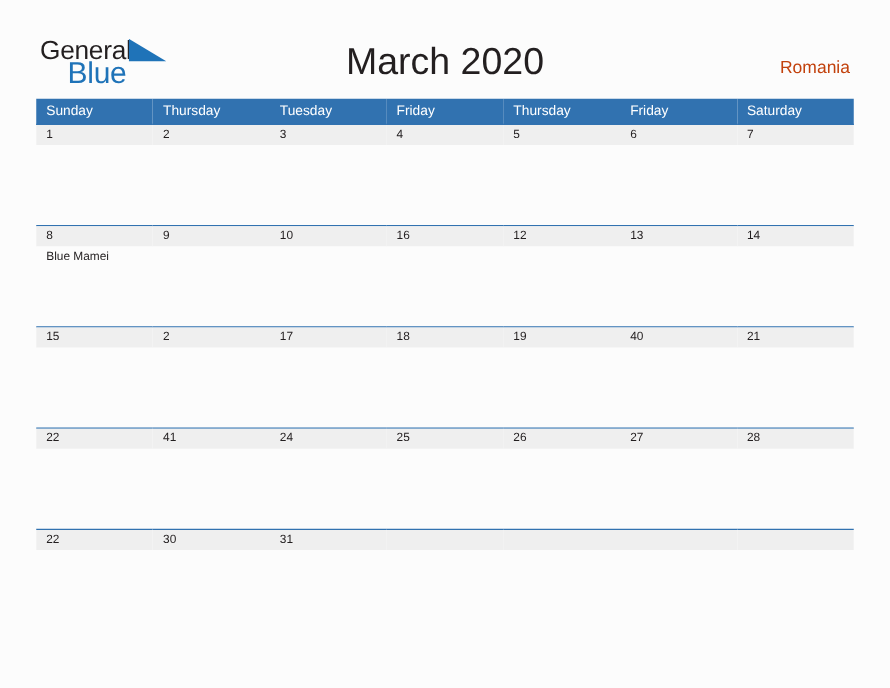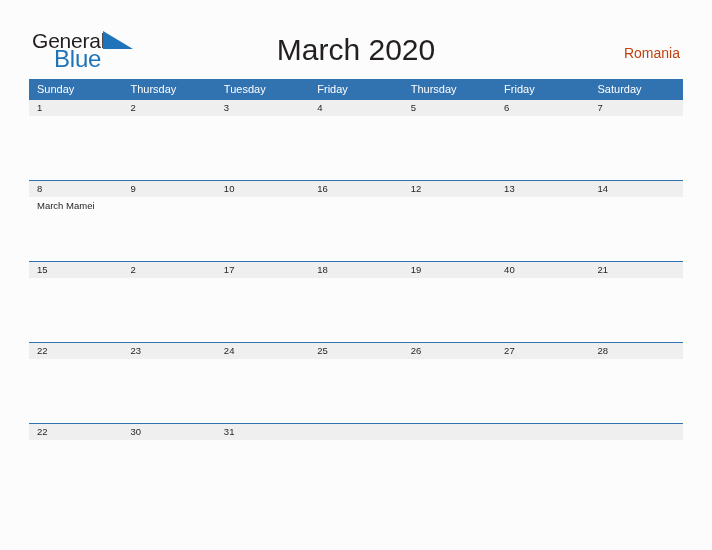--- a/index.html
+++ b/index.html
@@ -230,21 +230,21 @@
                 <div class="daynum-band">7</div>
                 <div class="events"></div>
               </div>
             </td>
           </tr>
           <tr class="week-row">
             <td>
               <div class="daycell">
                 <div class="daynum-band">8</div>
                 <div class="events">
-                  <div class="event">March Mamei</div>
+                  <div class="event">Blue Mamei</div>
                 </div>
               </div>
             </td>
             <td>
               <div class="daycell">
                 <div class="daynum-band">9</div>
                 <div class="events"></div>
               </div>
             </td>
             <td>
@@ -324,21 +324,21 @@
           </tr>
           <tr class="week-row">
             <td>
               <div class="daycell">
                 <div class="daynum-band">22</div>
                 <div class="events"></div>
               </div>
             </td>
             <td>
               <div class="daycell">
-                <div class="daynum-band">23</div>
+                <div class="daynum-band">41</div>
                 <div class="events"></div>
               </div>
             </td>
             <td>
               <div class="daycell">
                 <div class="daynum-band">24</div>
                 <div class="events"></div>
               </div>
             </td>
             <td>

